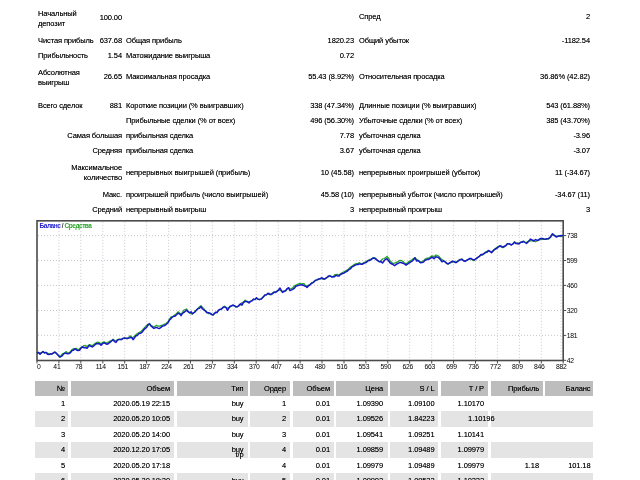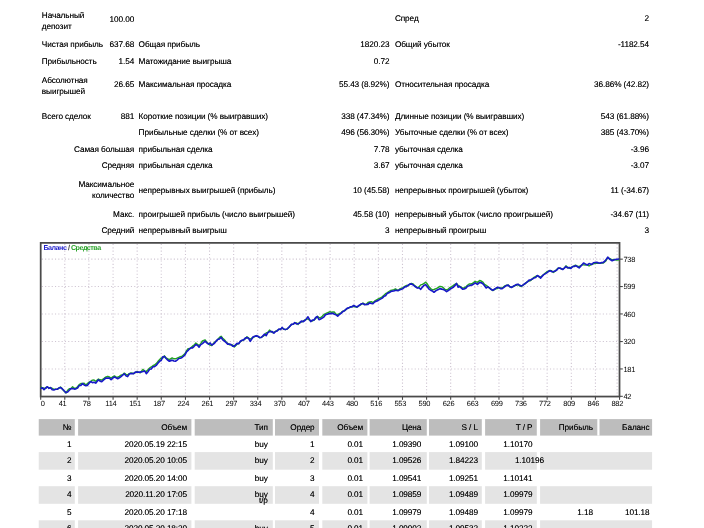--- a/index.html
+++ b/index.html
@@ -16,21 +16,21 @@
 <div class="t r" style="right:518px;top:35.0px">637.68</div>
 <div class="t" style="left:126px;top:35.0px">Общая прибыль</div>
 <div class="t r" style="right:286px;top:35.0px">1820.23</div>
 <div class="t" style="left:359px;top:35.0px">Общий убыток</div>
 <div class="t r" style="right:50px;top:35.0px">-1182.54</div>
 <div class="t" style="left:38px;top:49.5px">Прибыльность</div>
 <div class="t r" style="right:518px;top:49.5px">1.54</div>
 <div class="t" style="left:126px;top:49.5px">Матожидание выигрыша</div>
 <div class="t r" style="right:286px;top:49.5px">0.72</div>
 <div class="t" style="left:38px;top:66.5px">Абсолютная</div>
-<div class="t" style="left:38px;top:77.0px">выигрышей</div>
+<div class="t" style="left:38px;top:77.0px">выигрыш</div>
 <div class="t r" style="right:518px;top:71.0px">26.65</div>
 <div class="t" style="left:126px;top:71.0px">Максимальная просадка</div>
 <div class="t r" style="right:286px;top:71.0px">55.43 (8.92%)</div>
 <div class="t" style="left:359px;top:71.0px">Относительная просадка</div>
 <div class="t r" style="right:50px;top:71.0px">36.86% (42.82)</div>
 <div class="t" style="left:38px;top:100.0px">Всего сделок</div>
 <div class="t r" style="right:518px;top:100.0px">881</div>
 <div class="t" style="left:126px;top:100.0px">Короткие позиции (% выигравших)</div>
 <div class="t r" style="right:286px;top:100.0px">338 (47.34%)</div>
 <div class="t" style="left:359px;top:100.0px">Длинные позиции (% выигравших)</div>
@@ -210,21 +210,21 @@
 <div class="t r" style="right:98px;top:32.8px">1.10196</div>
 <div class="t r" style="right:527.5px;top:48.2px">3</div>
 <div class="t r" style="right:422.5px;top:48.2px">2020.05.20 14:00</div>
 <div class="t r" style="right:349.0px;top:48.2px">buy</div>
 <div class="t r" style="right:306.5px;top:48.2px">3</div>
 <div class="t r" style="right:262.5px;top:48.2px">0.01</div>
 <div class="t r" style="right:209.5px;top:48.2px">1.09541</div>
 <div class="t r" style="right:158.0px;top:48.2px">1.09251</div>
 <div class="t r" style="right:108.5px;top:48.2px">1.10141</div>
 <div class="t r" style="right:527.5px;top:63.8px">4</div>
-<div class="t r" style="right:422.5px;top:63.8px">2020.11.20 17:05</div>
+<div class="t r" style="right:422.5px;top:63.8px">2020.12.20 17:05</div>
 <div class="t r" style="right:349.0px;top:63.8px">buy</div>
 <div class="t r" style="right:306.5px;top:63.8px">4</div>
 <div class="t r" style="right:262.5px;top:63.8px">0.01</div>
 <div class="t r" style="right:209.5px;top:63.8px">1.09859</div>
 <div class="t r" style="right:158.0px;top:63.8px">1.09489</div>
 <div class="t r" style="right:108.5px;top:63.8px">1.09979</div>
 <div class="t r" style="right:527.5px;top:79.2px">5</div>
 <div class="t r" style="right:422.5px;top:79.2px">2020.05.20 17:18</div>
 <div class="t r" style="right:349.0px;top:68px">t/p</div>
 <div class="t r" style="right:306.5px;top:79.2px">4</div>

